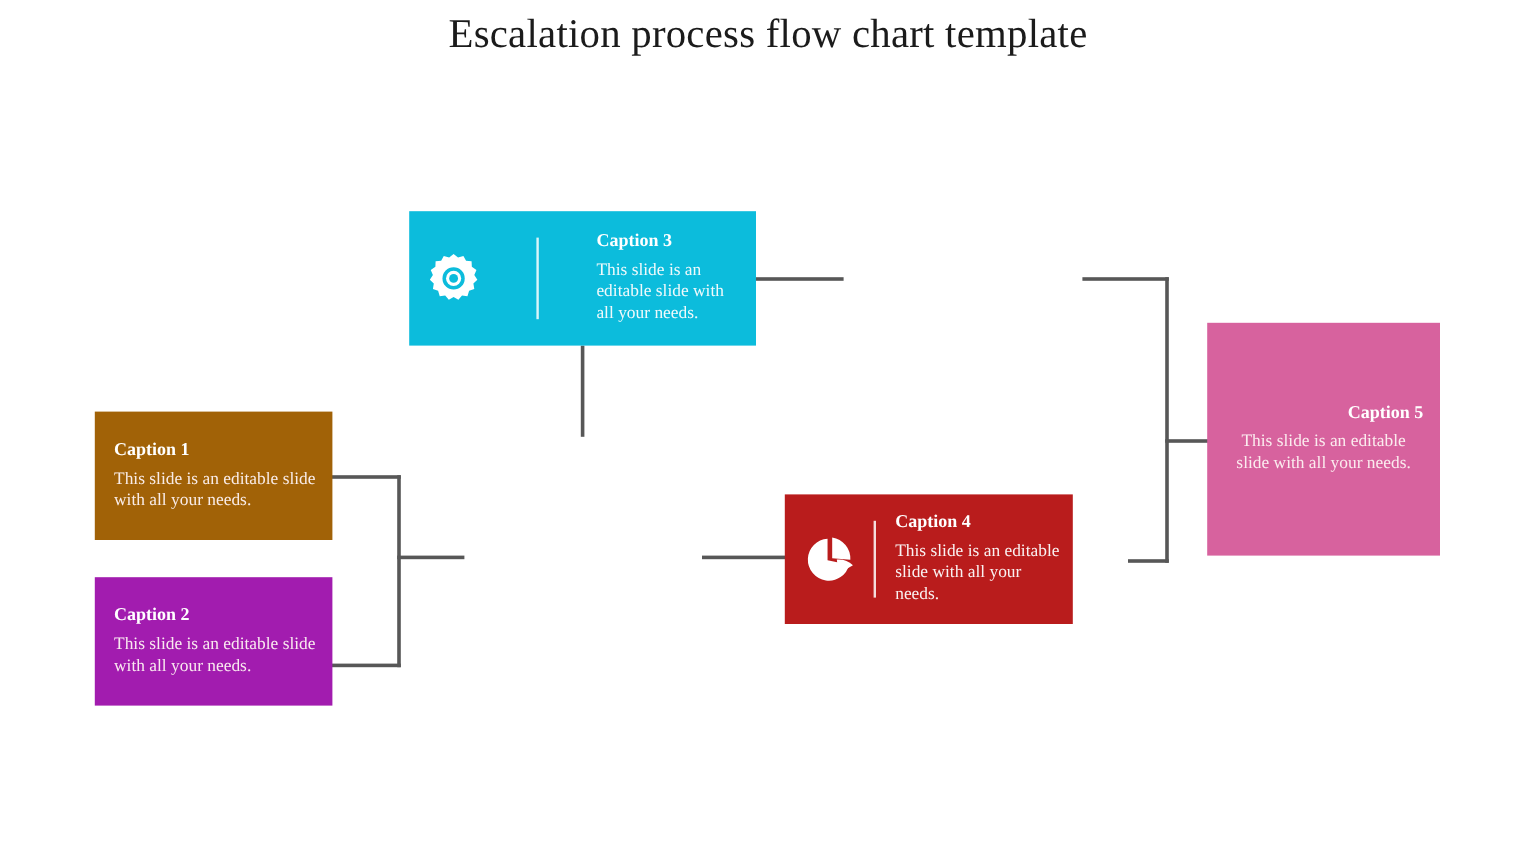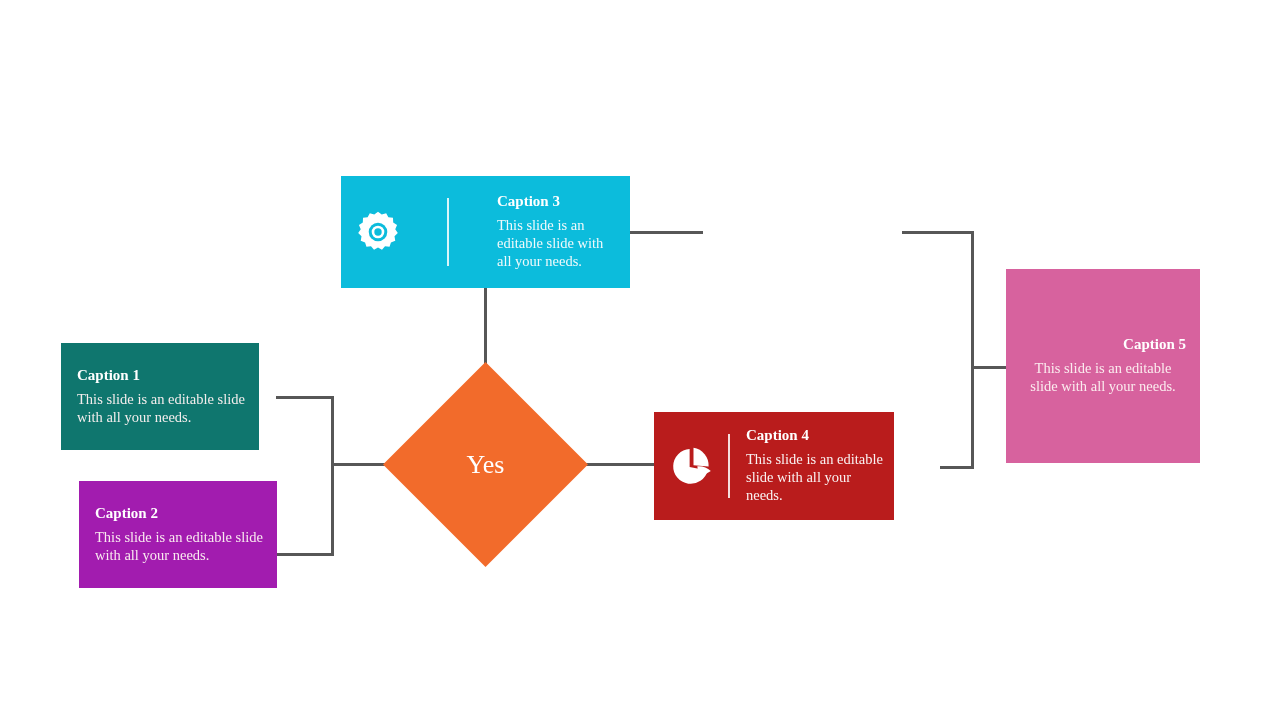--- a/index.html
+++ b/index.html
@@ -66,41 +66,42 @@
     font-family:"Liberation Serif", serif;
     color:#ffffff; font-size:26px; font-weight:400;
   }
   svg { display:block; }
 </style>
 </head>
 <body>
 
 <div id="stage">
 
+  <div class="title">Escalation process flow chart template</div>
 
   <div class="conn conn-h" style="left:276px; top:396px; width:58px;"></div>
   <div class="conn conn-h" style="left:276px; top:553px; width:58px;"></div>
   <div class="conn conn-v" style="left:331px; top:396px; height:160px;"></div>
   <div class="conn conn-h" style="left:331px; top:463px; width:56px;"></div>
 
   <div class="conn conn-v" style="left:484px; top:288px; height:76px;"></div>
 
   <div class="conn conn-h" style="left:629px; top:231px; width:74px;"></div>
 
   <div class="conn conn-h" style="left:585px; top:463px; width:70px;"></div>
 
   <div class="conn conn-h" style="left:902px; top:231px; width:72px;"></div>
 
   <div class="conn conn-h" style="left:940px; top:466px; width:34px;"></div>
 
   <div class="conn conn-v" style="left:971px; top:231px; height:238px;"></div>
 
   <div class="conn conn-h" style="left:971px; top:366px; width:36px;"></div>
 
-  <div class="card card-left" style="left:61px; top:343px; width:198px; height:107px; background:#0f766e;">
+  <div class="card card-left" style="left:79px; top:343px; width:198px; height:107px; background:#a16207;">
     <div class="cap">Caption 1</div>
     <div class="body">This slide is an editable slide with all your needs.</div>
   </div>
 
   <div class="card card-left" style="left:79px; top:481px; width:198px; height:107px; background:#a21caf;">
     <div class="cap">Caption 2</div>
     <div class="body">This slide is an editable slide with all your needs.</div>
   </div>
 
   <div class="icard" style="left:341px; top:176px; width:289px; height:112px; background:#0CBCDC;gap:32px;">
@@ -115,24 +116,20 @@
       </span>
     </div>
     <div class="rule"></div>
     <div class="txt">
       <div class="cap">Caption 3</div>
       <div class="body">This slide is an editable slide with all your needs.</div>
     </div>
   </div>
 
 
-  <div class="diamond" style="left:413px; top:392px; width:145px; height:145px;">
-    <div class="shape" style="background:#F26B2B;"></div>
-    <span class="dlabel">Yes</span>
-  </div>
 
   <div class="icard" style="left:654px; top:412px; width:240px; height:108px; background:#b91c1c;">
     <div class="icon-wrap">
       <span>
         <svg width="44" height="44" viewBox="0 0 64 64" aria-hidden="true">
           <path fill="#ffffff" d="M30 7.2A25.4 25.4 0 1 0 56.2 38.6L30 33.4z"></path>
           <path fill="#ffffff" d="M35.6 5.6 A26 26 0 0 1 57.6 32.6 L35.6 30.8 Z"></path>
           <path fill="#ffffff" d="M39.2 35.4 A25 25 0 0 1 58.8 42.4 L41.6 52.4 Z" transform="translate(2,-3)"></path>
         </svg>
       </span>

